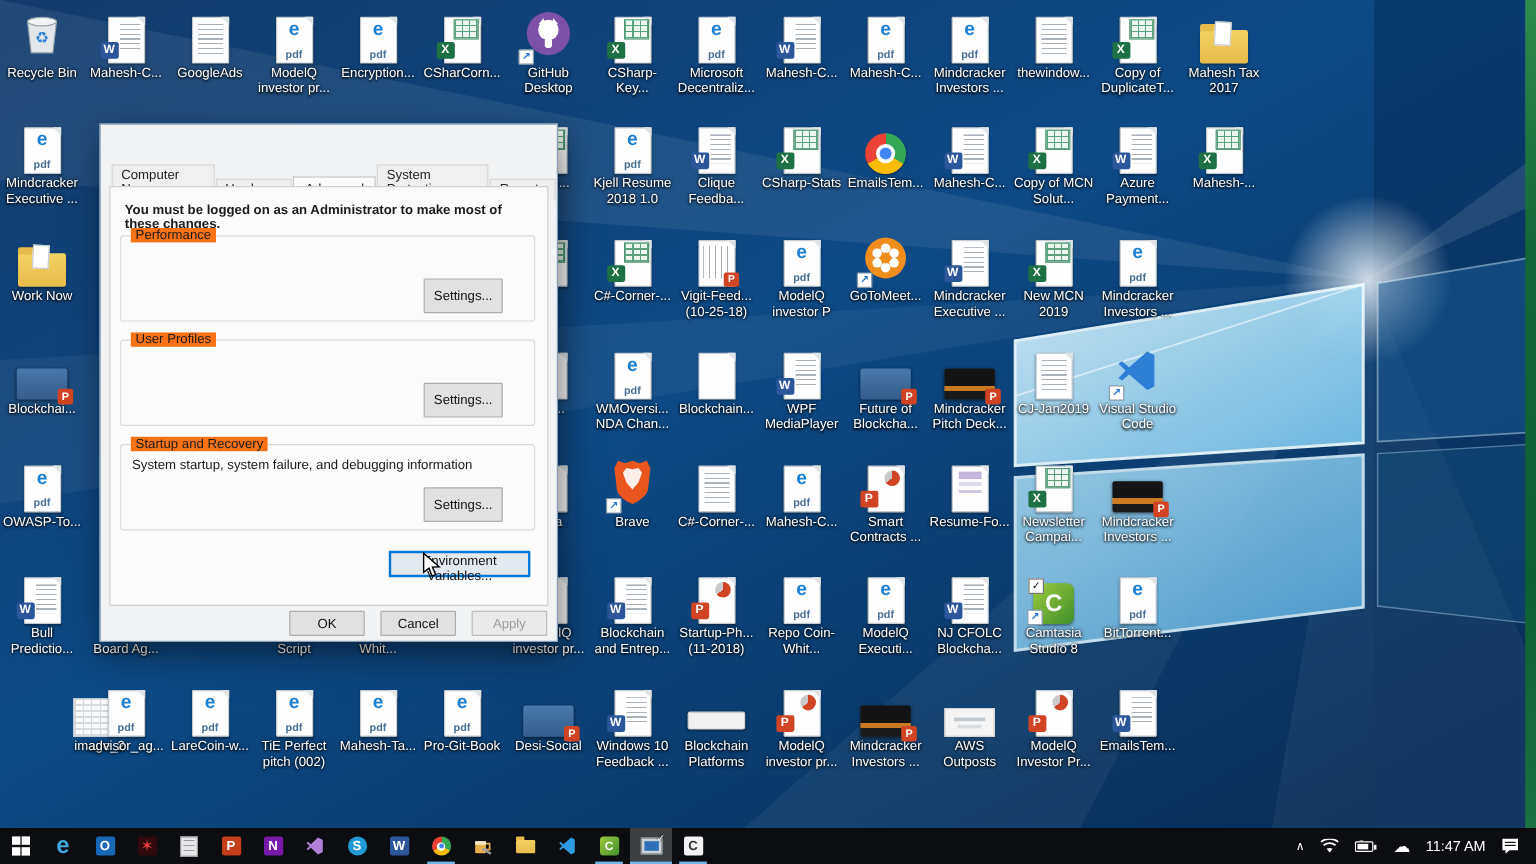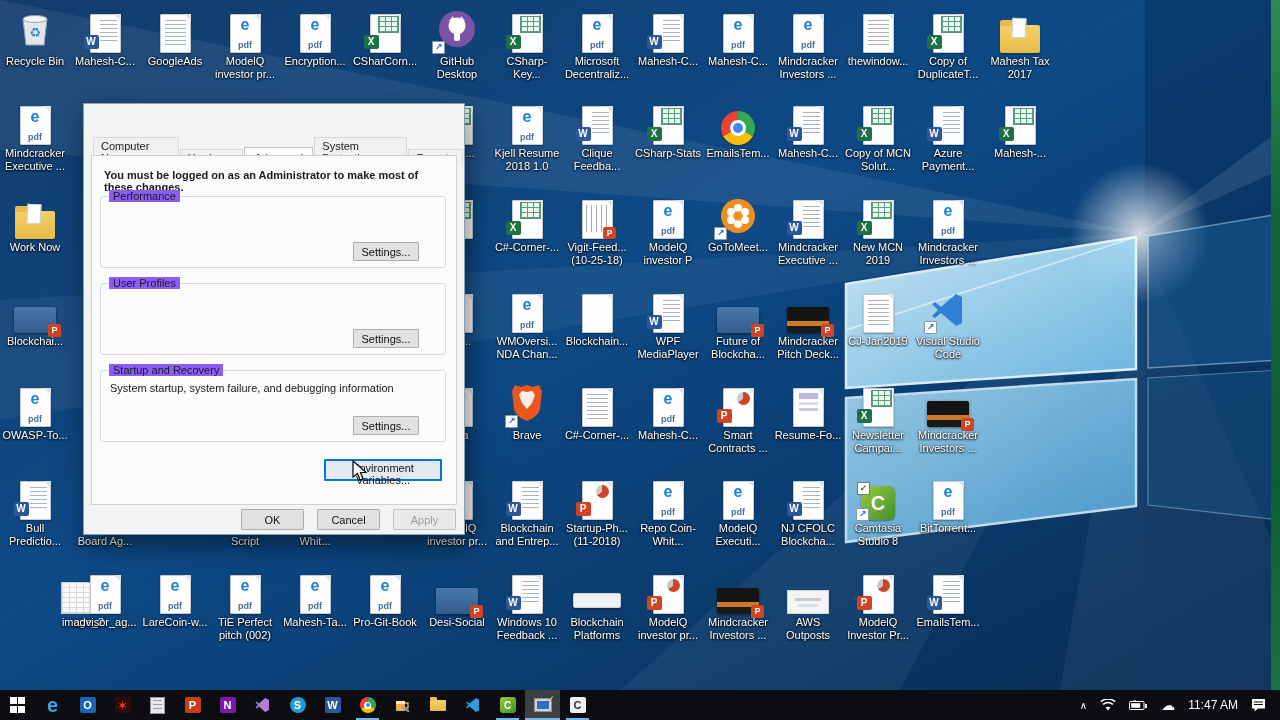--- a/index.html
+++ b/index.html
@@ -59,24 +59,24 @@
       box-shadow:4px 10px 26px rgba(0,0,0,.5);z-index:10;font-size:11px;color:#1a1a1a;}
   .d-title{position:absolute;left:0;top:0;right:0;height:27px;background:#ffffff;display:flex;align-items:center;padding:0 10px;}
   .d-title-text{font-size:12px;color:#000;}
   .d-close{margin-left:auto;font-size:15px;color:#333;width:20px;text-align:center;cursor:default;}
   .d-tabs{position:absolute;top:33px;left:9px;display:flex;align-items:flex-end;}
   .tab{border:1px solid #d9d9d9;border-bottom:none;background:#f0f0f0;padding:2px 7px 3px 7px;font-size:11px;margin-right:1px;color:#222;}
   .tab.act{background:#fbfbfb;padding:4px 9px 4px 9px;position:relative;top:1px;border-color:#c6c6c6;}
   .d-page{position:absolute;left:7px;right:7px;top:51px;height:348px;background:#fbfbfb;border:1px solid #d0d0d0;}
   .d-intro{position:absolute;left:12px;top:13px;right:10px;color:#1a1a1a;font-weight:bold;}
   .grp{position:absolute;left:8px;right:10px;height:70px;border:1px solid #d5dde2;border-radius:3px;}
-  .grp-l{position:absolute;top:-7px;left:8px;background:#8b5cf6;padding:0 4px;font-size:11px;color:#1a1a1a;}
+  .grp-l{position:absolute;top:-7px;left:8px;background:#f97316;padding:0 4px;font-size:11px;color:#1a1a1a;}
   .grp-t{position:absolute;left:9px;top:11px;right:8px;color:#1a1a1a;}
   .btn{font-family:inherit;font-size:11px;background:#e1e1e1;border:1px solid #adadad;color:#111;border-radius:1px;}
-  .grp-btn{position:absolute;right:26px;bottom:6px;width:66px;height:19px;}
+  .grp-btn{position:absolute;right:26px;bottom:6px;width:66px;height:29px;}
   .env{position:absolute;top:303px;left:232px;width:118px;height:22px;border:2px solid #0078d7;background:#e3e9f0;}
   .d-foot .btn{position:absolute;top:405px;width:63px;height:21px;}
   .btn.ok{left:157px;} .btn.cancel{left:233px;}
   .btn.apply{left:309px;background:#e9e9e9;border-color:#bfbfbf;color:#9d9d9d;}
 
   .cursor{position:absolute;left:352px;top:460px;z-index:40;}
 
   
   .taskbar{position:absolute;left:0;bottom:0;width:1280px;height:30px;background:#0c0d10;z-index:20;display:flex;align-items:center;}
   .tbi{width:35px;height:30px;display:flex;align-items:center;justify-content:center;position:relative;}

